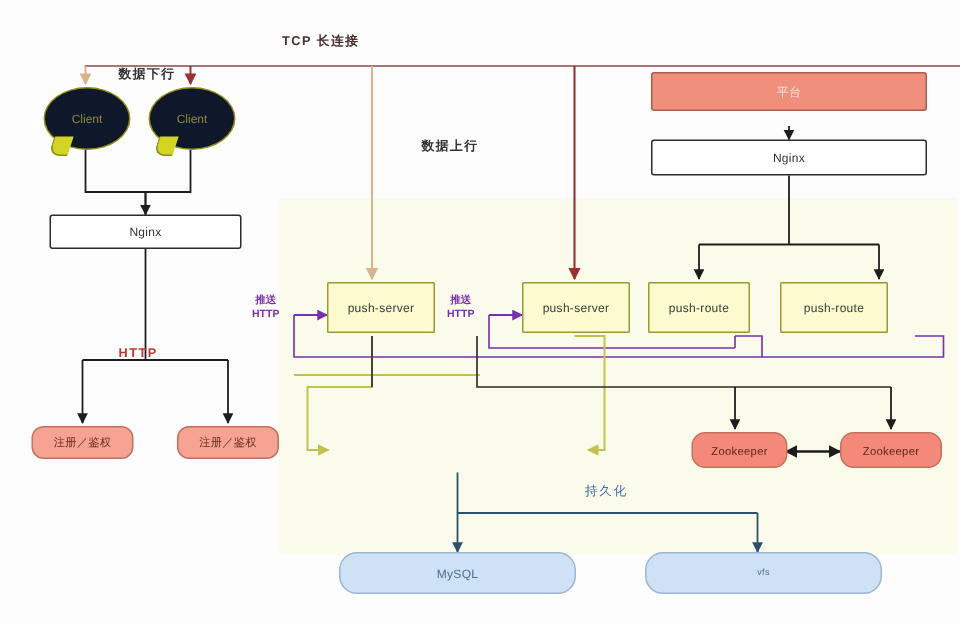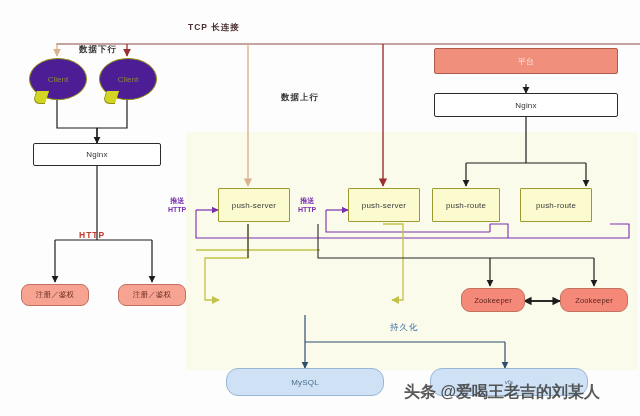--- a/index.html
+++ b/index.html
@@ -14,21 +14,21 @@
   .rect{border:1.3px solid #2b2b2b;background:#ffffff;border-radius:2px;}
   .plat{border:1.3px solid #b05a4a;background:#f0907c;color:#f7e4df;border-radius:2px;}
   .pbox{border:1.2px solid #9a9a2e;background:#fbfbcf;border-radius:1px;color:#3a3a3a;}
   .redisbar{border:1.3px solid #6a5acd;background:#c9c6ee;border-radius:3px;
             color:#c0306a;font-size:8.5px;letter-spacing:1px;}
   .auth{border:1.3px solid #c4705f;background:#f6a392;border-radius:8px;color:#6b2e22;font-size:7.5px;font-family:Liberation Serif, serif;}
   .kafka{border:1.6px solid #6e6e12;background:#cdcd00;border-radius:14px;color:#4a4a1a;font-size:8px;}
   .zk{border:1.3px solid #c4705f;background:#f4897a;border-radius:9px;color:#5c241c;font-size:7.5px;}
   .db{border:1.2px solid #9ab6d4;background:#cfe2f5;border-radius:12px;color:#4a6d8c;font-size:8px;}
 
-  .client{position:absolute;width:56px;height:40px;background:#4c1d95;
+  .client{position:absolute;width:56px;height:40px;background:#0f172a;
           border:1.4px solid #8f8f14;border-radius:50%;
           display:flex;align-items:center;justify-content:center;
           font-size:8px;color:#8a8a3a;}
   .client .tail{position:absolute;left:4px;bottom:-5px;width:12px;height:12px;
           background:#d4d423;border-left:1.4px solid #8f8f14;
           border-bottom:1.4px solid #8f8f14;border-radius:0 0 0 60%;
           transform:skewX(-18deg);}
 
   .lbl{position:absolute;font-size:8.5px;color:#333;white-space:nowrap;}
   .lbl.cn{font-weight:bold;letter-spacing:1px;}
@@ -185,14 +185,13 @@
     <span>Zookeeper</span>
   </div>
 
   <div class="node db" style="left:226px;top:368px;width:158px;height:28px;">
     <span>MySQL</span>
   </div>
   <div class="node db" style="left:430px;top:368px;width:158px;height:28px;font-size:6px;">
     <span>vfs</span>
   </div>
 
-  <div id="watermark">头条 @爱喝王老吉的刘某人</div>
 </div>
 
 </body></html>

